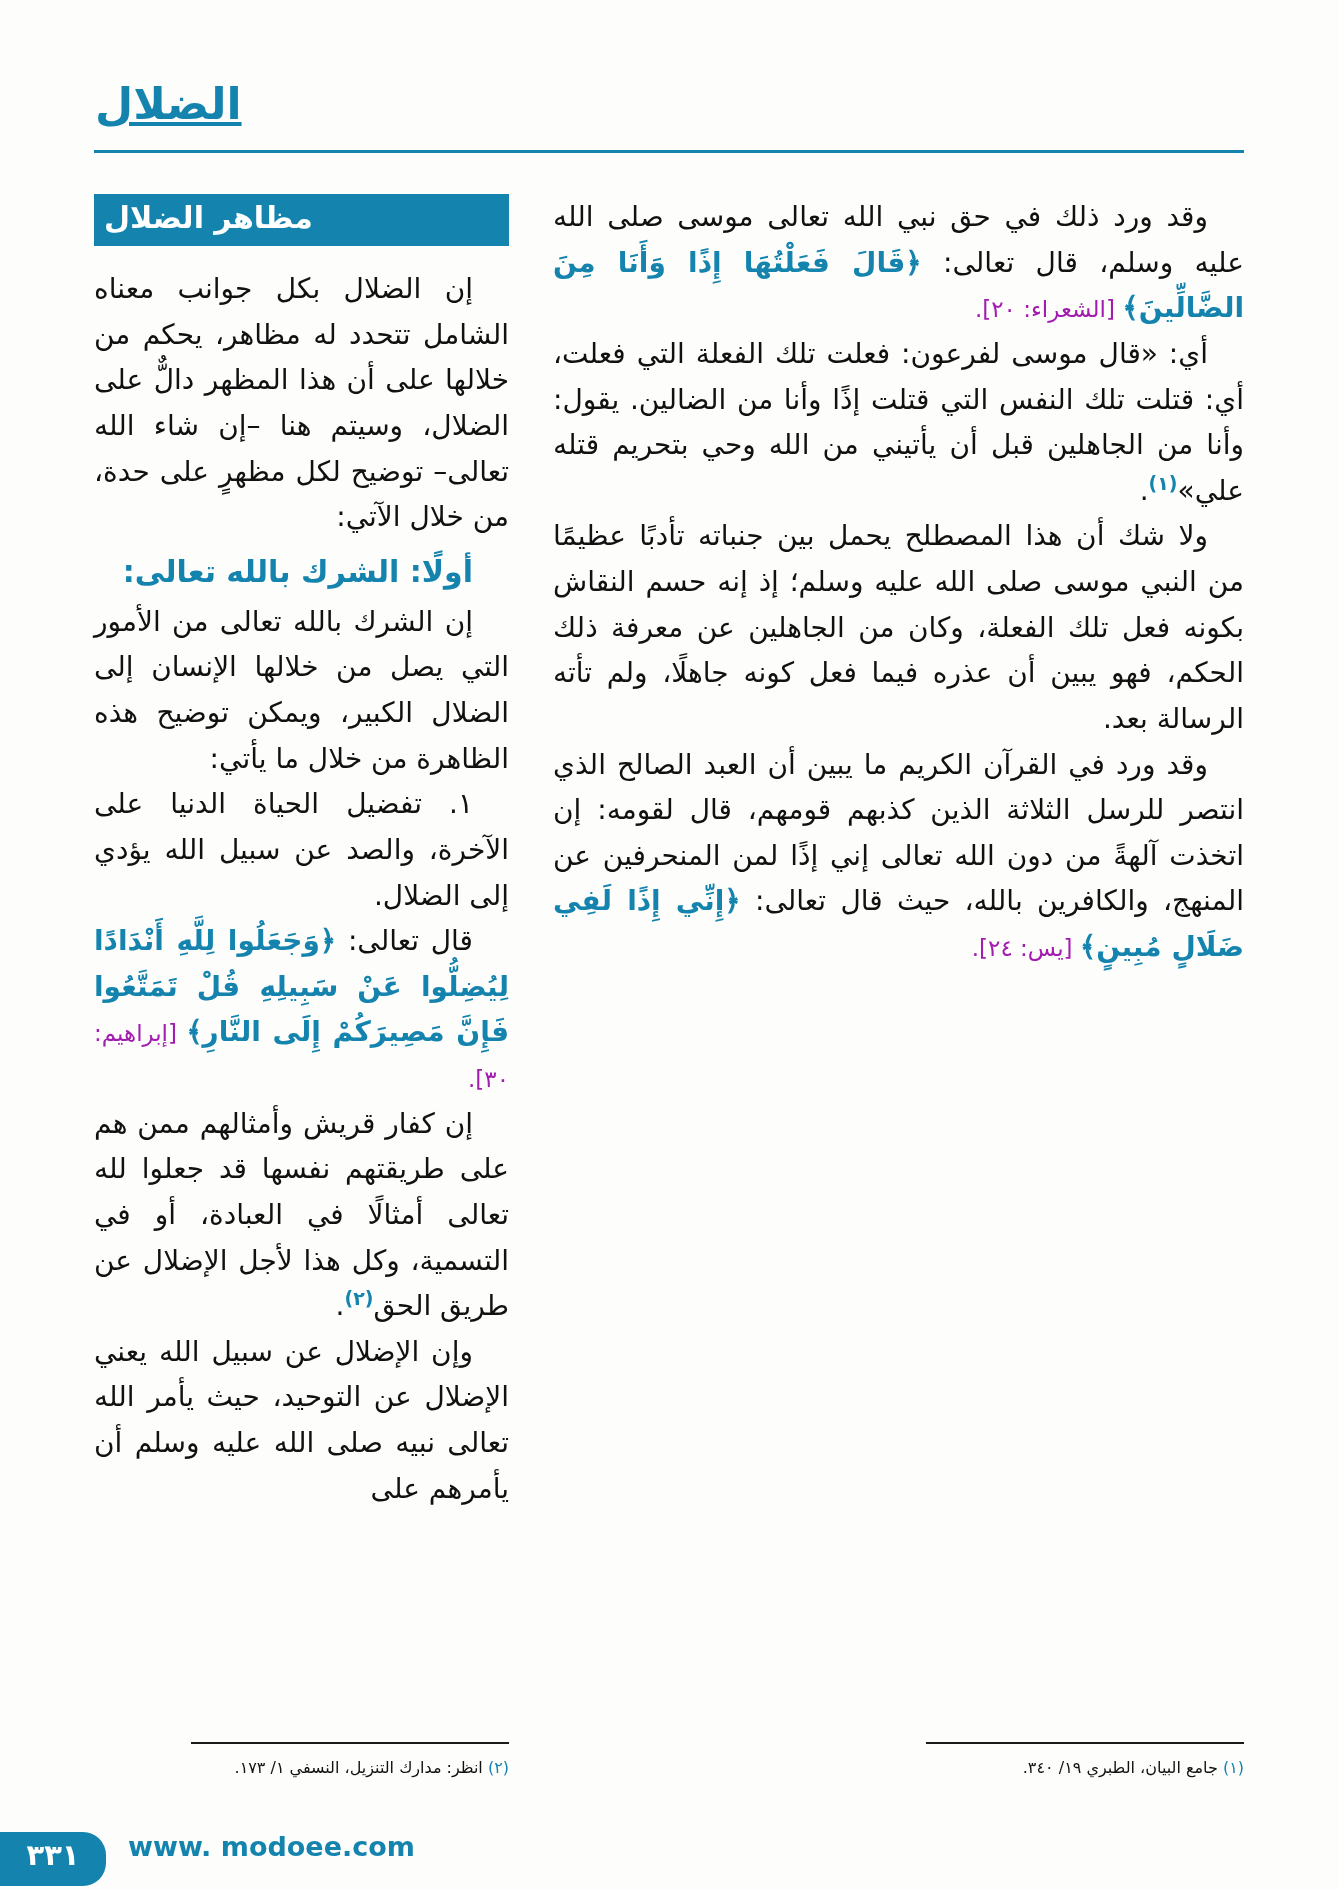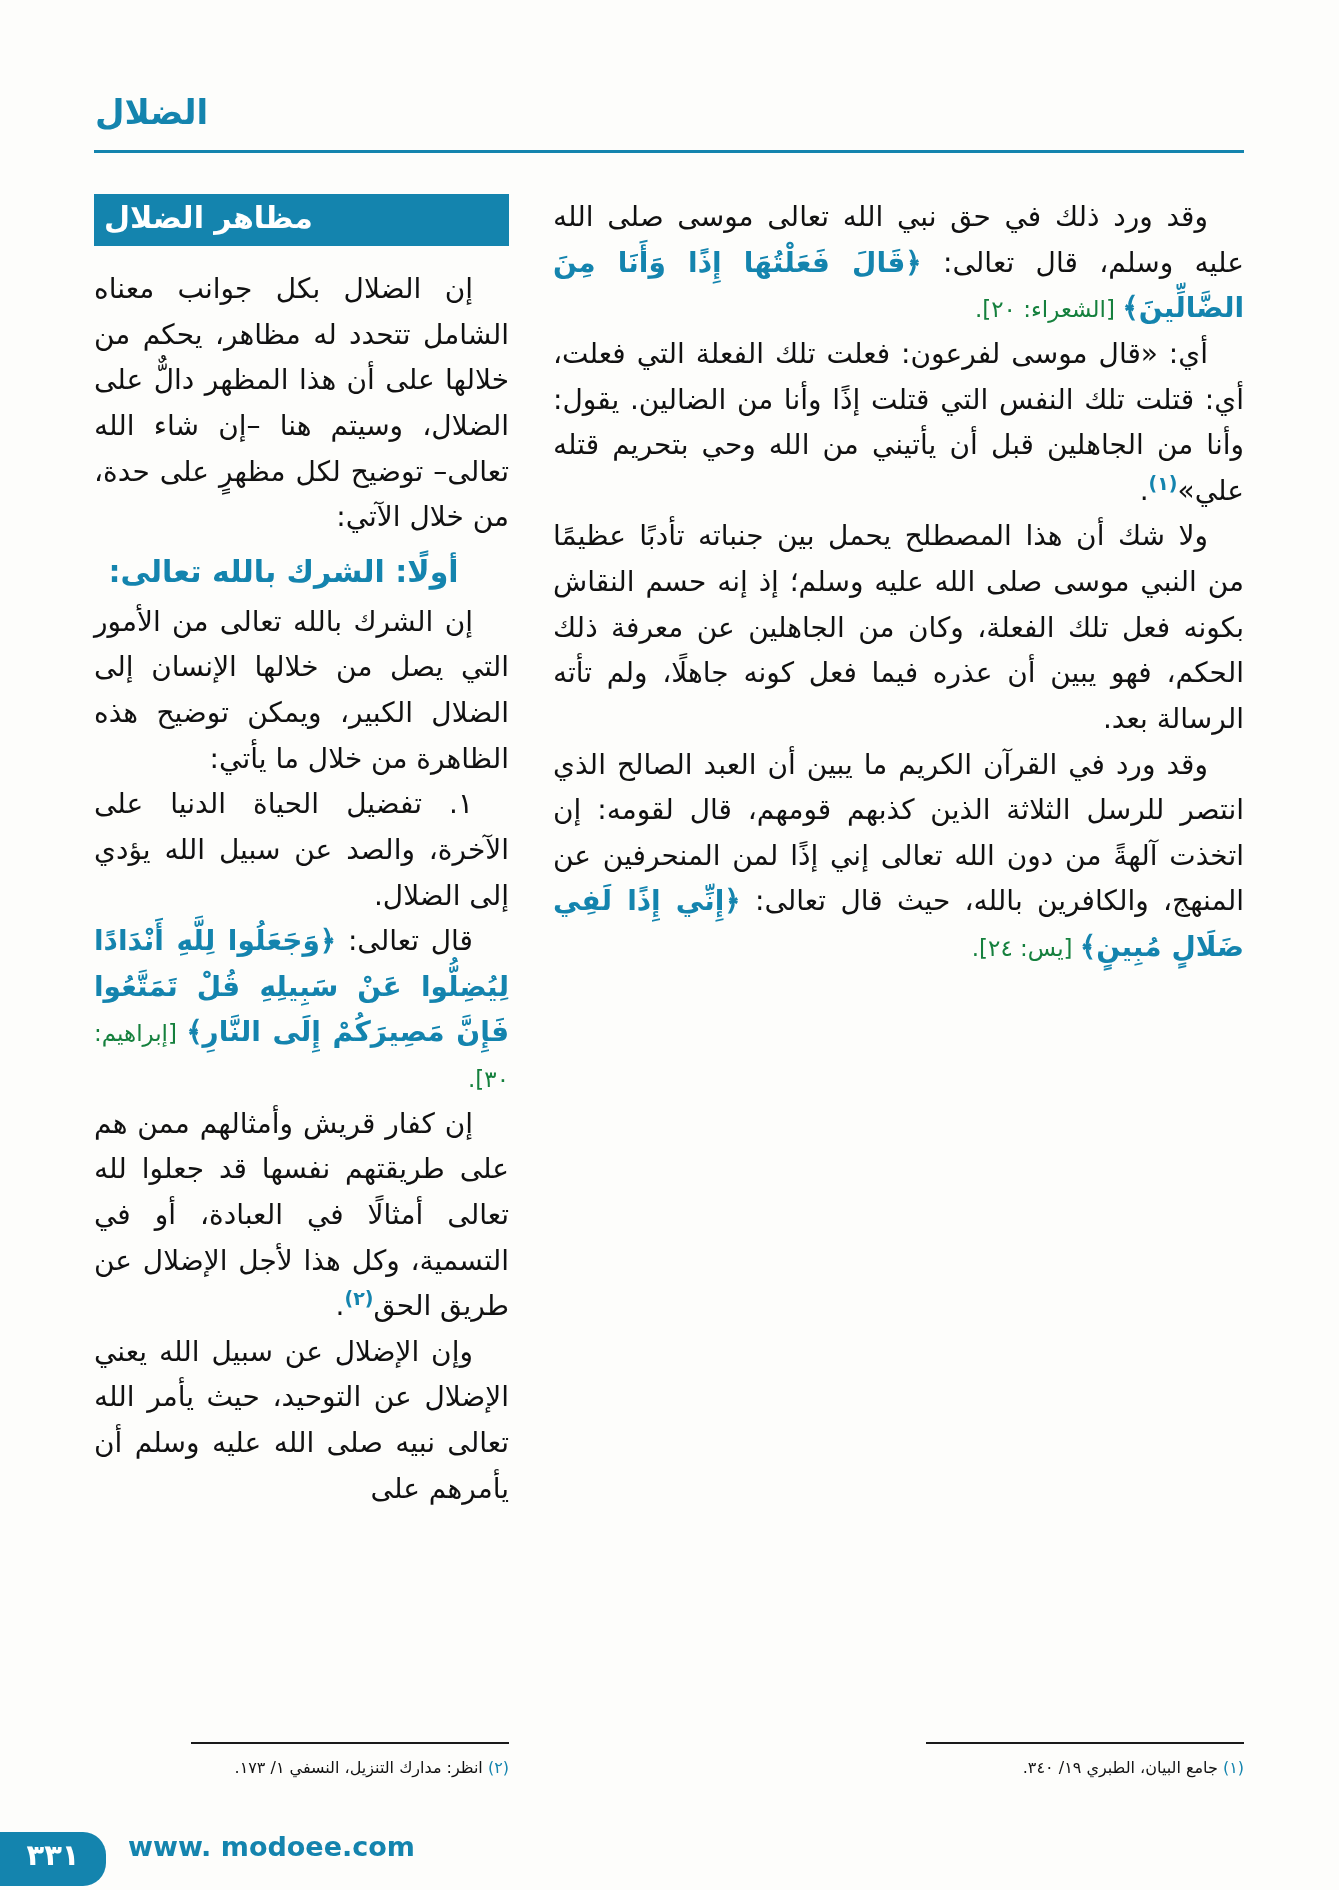--- a/index.html
+++ b/index.html
@@ -11,25 +11,26 @@
     height: 1890px;
     margin: 0 auto;
     background: #fdfdfb;
     direction: rtl;
     font-family: "DejaVu Sans", sans-serif;
     color: #111111;
     overflow: hidden;
   }
   .header-title {
     position: absolute;
-    top: 92px;
+    top: 78px;
     left: 95px;
     color: var(--accent);
-    font-size: 34px;
+    font-size: 44px;
     font-weight: bold;
+    text-decoration: underline;
   }
   .header-rule {
     position: absolute;
     top: 150px;
     left: 94px;
     right: 95px;
     height: 3px;
     background: var(--accent);
   }
   .columns {
@@ -63,24 +64,23 @@
     text-align: left;
     padding: 6px 10px 11px;
     margin-bottom: 20px;
   }
   .teal-heading {
     color: var(--accent);
     font-size: 30px;
     font-weight: bold;
     text-indent: 36px;
     margin: 14px 0 10px;
-    text-align: center;
   }
   .quran { color: var(--accent); font-weight: bold; }
-  .ref { font-size: 23px; color: #15803d; font-weight: normal; }
+  .ref { font-size: 23px; color: #a21caf; font-weight: normal; }
   .fnref {
     color: var(--accent);
     font-size: 19px;
     vertical-align: super;
     line-height: 0;
     font-weight: bold;
   }
   .footnotes {
     position: absolute;
     top: 1742px;

